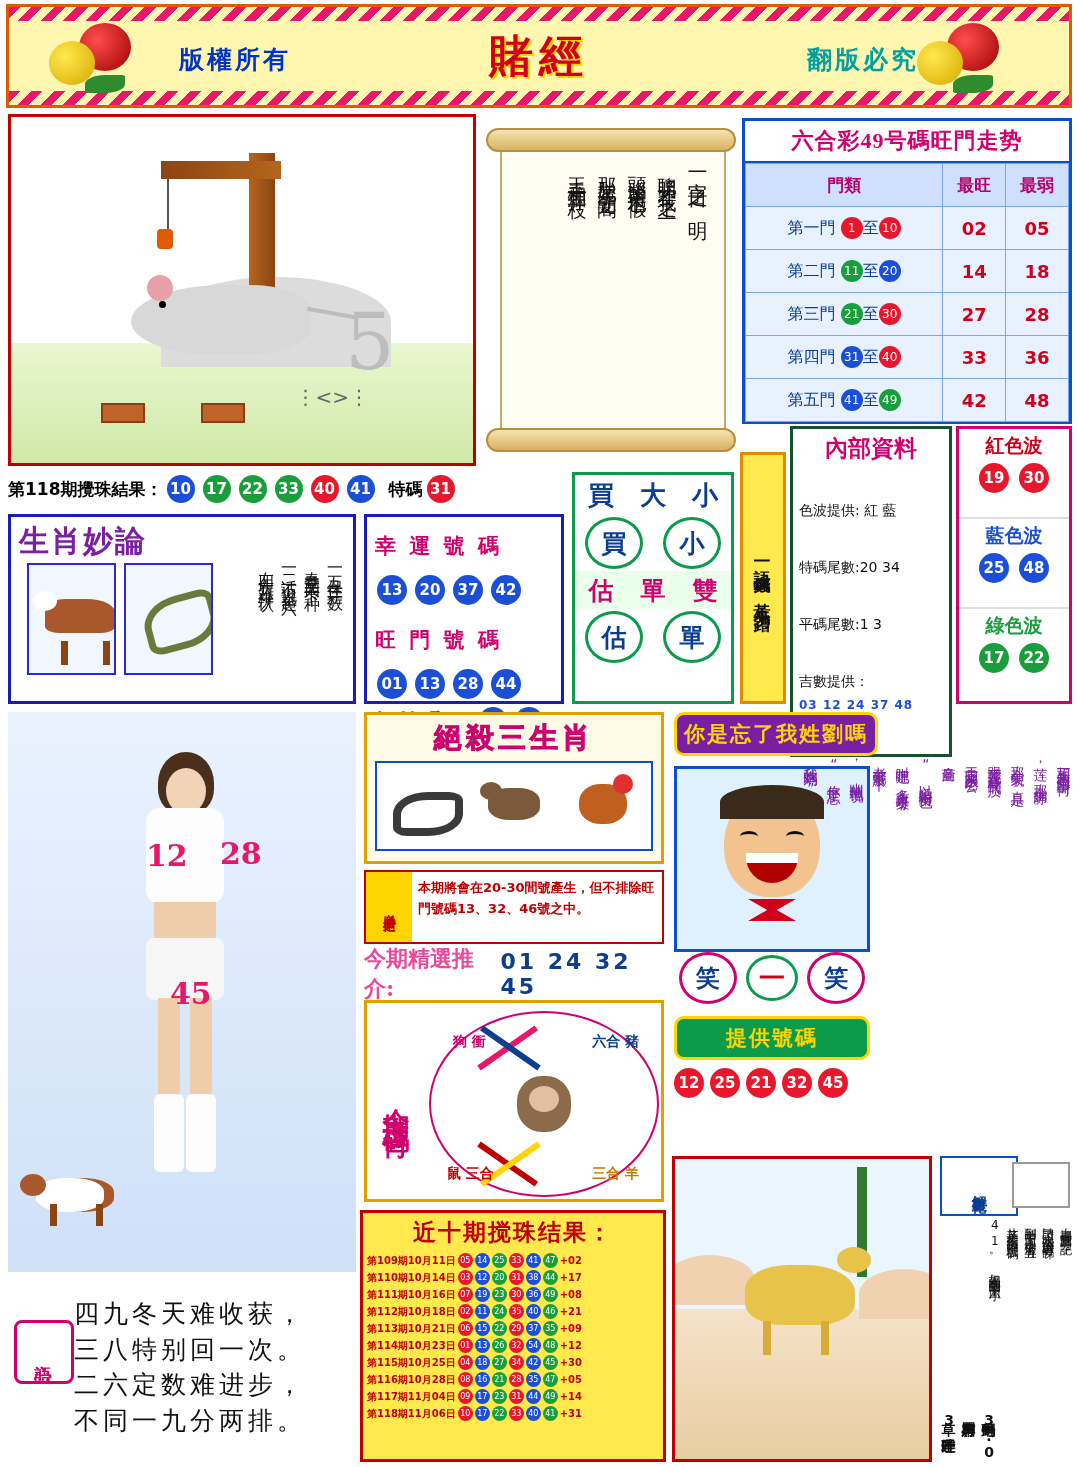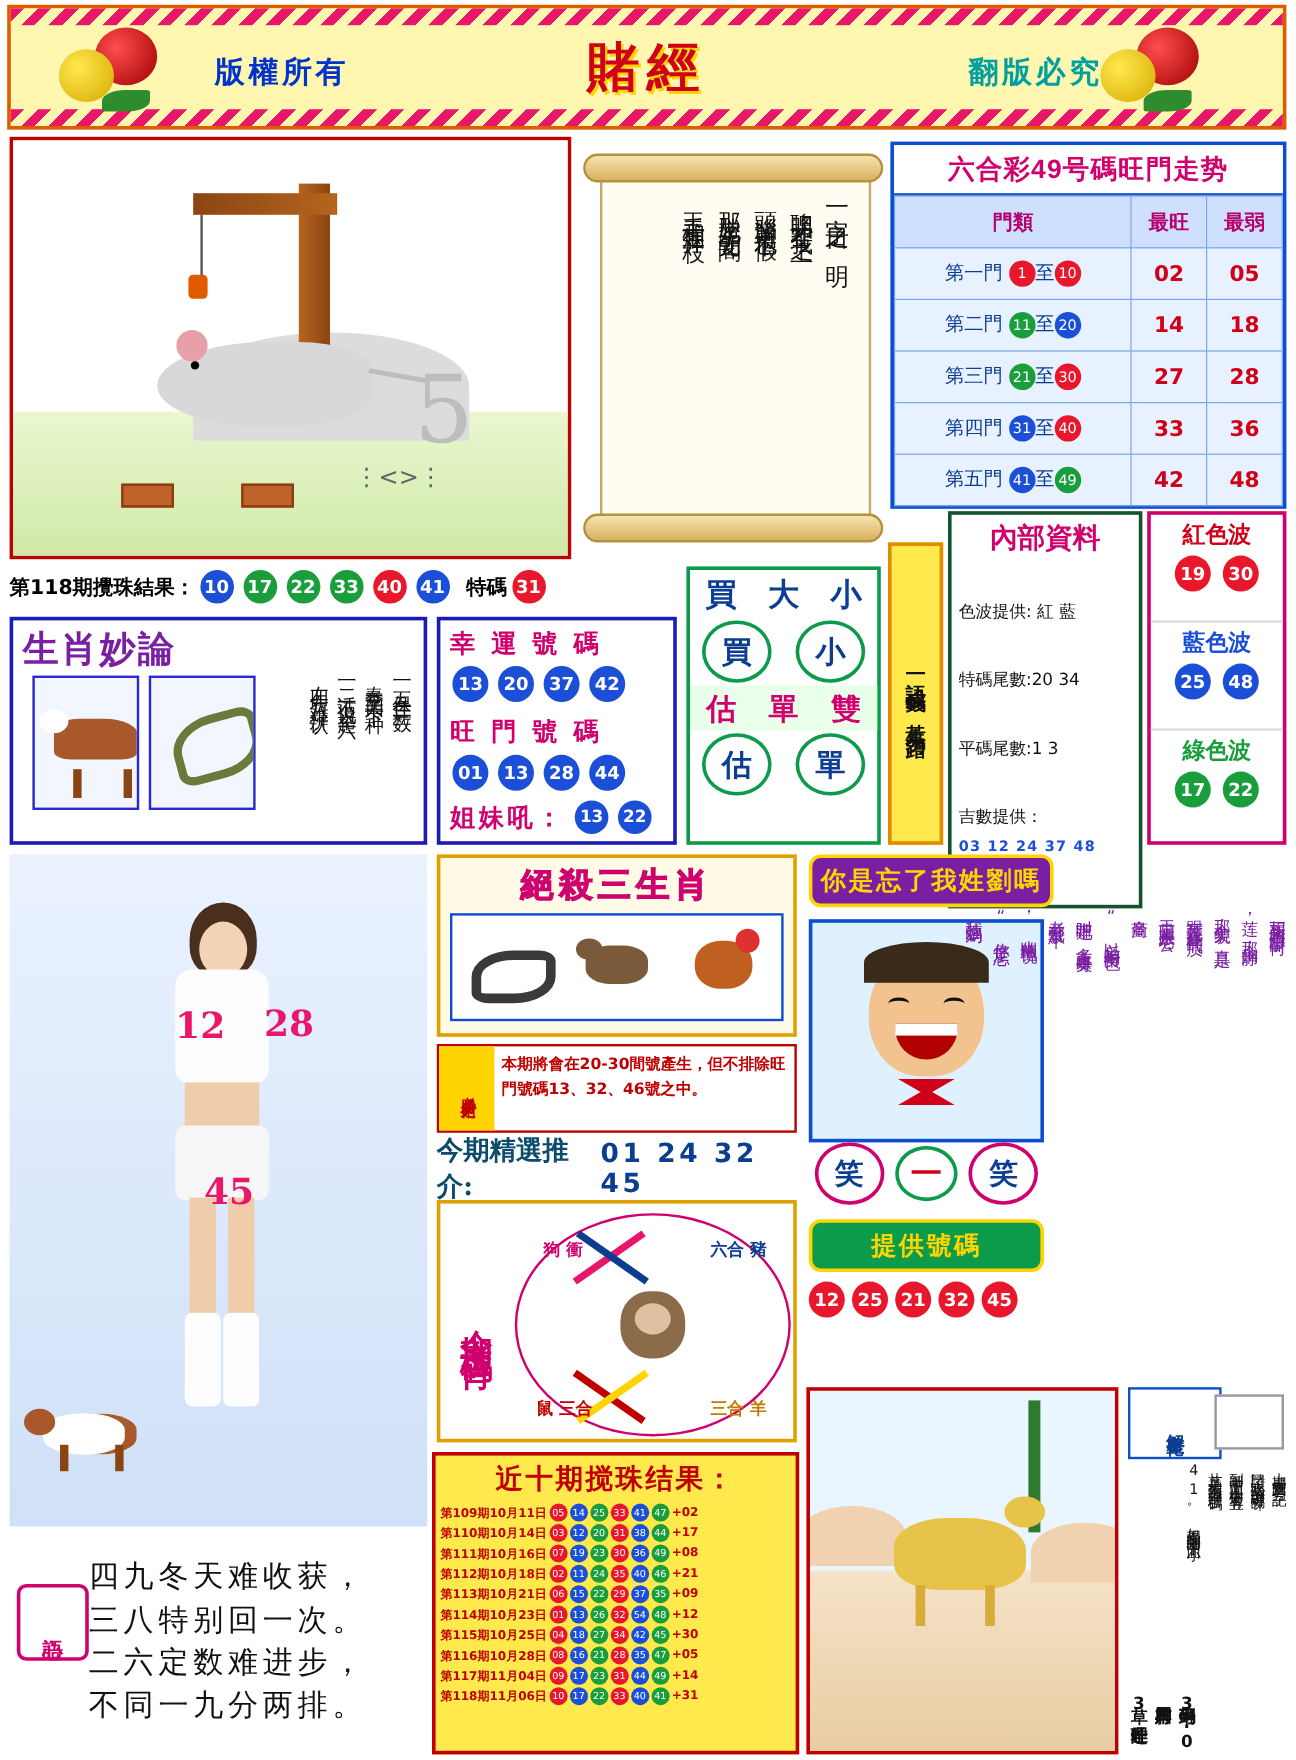--- a/index.html
+++ b/index.html
@@ -51,21 +51,21 @@
   .scroll-bg{position:absolute;left:14px;top:18px;width:222px;height:296px;background:#fffdf2;border:2px solid #c8a96a;border-radius:6px;}
   .scroll-roll{position:absolute;left:0;width:250px;height:24px;background:linear-gradient(#f6e3b0,#d8b261);border:2px solid #b5913f;border-radius:12px;box-sizing:border-box;}
   .scroll-roll.t{top:2px;}
   .scroll-roll.b{bottom:4px;}
   .poem{position:absolute;left:26px;top:36px;width:200px;height:264px;display:flex;flex-direction:row-reverse;justify-content:flex-start;gap:4px;}
   .poem .col{writing-mode:vertical-rl;text-orientation:upright;font-size:19px;color:#111;letter-spacing:4px;font-family:"DejaVu Serif","Liberation Serif",serif;}
   .poem .col.first{font-size:20px;}
 
   
   .t49{left:742px;top:118px;width:330px;height:306px;border:3px solid #0b4fd0;background:#e8f1ff;}
-  .t49-title{height:40px;background:#ffffff;border-bottom:2px solid #0b4fd0;display:flex;align-items:center;justify-content:center;color:#d0006e;font-size:22px;font-weight:bold;letter-spacing:1px;font-family:Liberation Sans, sans-serif;}
+  .t49-title{height:40px;background:#ffffff;border-bottom:2px solid #0b4fd0;display:flex;align-items:center;justify-content:center;color:#d0006e;font-size:22px;font-weight:bold;letter-spacing:1px;font-family:Liberation Serif, serif;}
   table.t{width:100%;border-collapse:collapse;}
   table.t th,table.t td{border:1px solid #7aa7e8;font-size:16px;text-align:center;height:40px;color:#0b3d91;}
   table.t th{background:#cfe0ff;color:#b5006e;font-size:17px;}
   table.t td.vm{color:#d00018;font-weight:bold;font-size:18px;}
   .mini{display:inline-flex;width:22px;height:22px;border-radius:50%;color:#fff;font-size:12px;align-items:center;justify-content:center;vertical-align:middle;}
 
   
   .resstrip{left:8px;top:472px;width:560px;height:34px;display:flex;align-items:center;font-size:17px;font-weight:bold;color:#000;}
   .resstrip .ball{width:28px;height:28px;font-size:15px;margin:0 4px;}
 
@@ -76,21 +76,21 @@
   .sx-img{flex:1;border:2px solid #2a2ad0;background:#f2f6ff;position:relative;overflow:hidden;}
   .cow{position:absolute;left:16px;top:34px;width:70px;height:34px;background:#a8582a;border-radius:30% 40% 20% 20%;}
   .cow:after{content:"";position:absolute;left:-12px;top:-8px;width:24px;height:20px;background:#fff;border-radius:50%;}
   .cowleg{position:absolute;width:7px;height:24px;background:#8b4513;bottom:8px;}
   .dragon{position:absolute;left:18px;top:30px;width:60px;height:40px;border:7px solid #6b7a3a;border-radius:50% 20% 50% 20%;transform:rotate(-15deg);}
   .sx-text{position:absolute;right:8px;top:42px;width:132px;display:flex;flex-direction:row-reverse;gap:2px;}
   .sx-text .col{writing-mode:vertical-rl;text-orientation:upright;font-size:16px;color:#111;letter-spacing:4px;}
 
   
   .lucky{left:364px;top:514px;width:200px;height:190px;border:3px solid #1b1bb5;background:#fff;}
-  .lk-row{display:flex;align-items:center;gap:6px;padding:5px 8px;}
+  .lk-row{display:flex;align-items:center;gap:6px;padding:15px 8px;}
   .lk-label{font-size:21px;font-weight:bold;color:#d0006e;letter-spacing:3px;font-family:"DejaVu Serif",serif;}
   .lk-balls{display:flex;gap:8px;padding:0 10px 6px;}
   .lk-balls .ball{width:30px;height:30px;font-size:15px;}
   .lk-sis{display:flex;align-items:center;gap:8px;padding:2px 8px;}
   .lk-sis .ball{width:28px;height:28px;font-size:14px;}
 
   
   .bbs{left:572px;top:472px;width:162px;height:232px;border:3px solid #0b9b4a;background:#fff;}
   .bbs-h{display:flex;justify-content:space-around;align-items:center;height:40px;font-size:26px;font-weight:bold;color:#0b3d91;font-family:"DejaVu Serif",serif;}
   .oval{display:inline-flex;align-items:center;justify-content:center;width:52px;height:46px;border:3px solid #0b9b4a;border-radius:50%;font-size:25px;font-weight:bold;color:#0b3d91;background:#fff;}
@@ -126,21 +126,21 @@
   .rooster:after{content:"";position:absolute;right:-6px;top:-10px;width:20px;height:20px;background:#e03030;border-radius:50%;}
 
   
   .bisheng{left:364px;top:870px;width:300px;height:74px;border:2px solid #c00000;background:#fff;display:flex;}
   .bs-tag{width:46px;background:#ffd400;display:flex;align-items:center;justify-content:center;}
   .bs-tag .col{writing-mode:vertical-rl;text-orientation:upright;font-size:13px;font-weight:bold;color:#c00000;letter-spacing:2px;}
   .bs-body{flex:1;padding:6px;font-size:13px;color:#c00000;line-height:1.6;font-weight:bold;}
 
   
   .recom{left:364px;top:952px;width:300px;height:44px;display:flex;align-items:center;gap:8px;}
-  .recom .lab{font-size:22px;font-weight:bold;color:#0c4a6e;font-family:"DejaVu Serif",serif;}
+  .recom .lab{font-size:22px;font-weight:bold;color:#ec4899;font-family:"DejaVu Serif",serif;}
   .recom .nums{font-size:22px;font-weight:bold;color:#0b3d91;letter-spacing:3px;}
 
   
   .jtm{left:364px;top:1000px;width:300px;height:202px;border:3px solid #e0a000;background:#fff;display:flex;}
   .jtm-left{width:58px;display:flex;align-items:center;justify-content:center;}
   .jtm-left .col{writing-mode:vertical-rl;text-orientation:upright;font-size:27px;font-weight:bold;color:#d0006e;letter-spacing:6px;font-family:"DejaVu Serif",serif;}
   .jtm-right{flex:1;position:absolute;left:62px;top:8px;width:226px;height:182px;border:2px solid #d0006e;border-radius:50%;background:#fff;}
   .monkey{position:absolute;left:50%;top:50%;transform:translate(-50%,-50%);width:54px;height:56px;background:#8b6b4a;border-radius:45%;}
   .monkey:after{content:"";position:absolute;left:12px;top:10px;width:30px;height:26px;background:#e0c0a0;border-radius:50%;}
   .arrow{position:absolute;height:6px;transform-origin:left center;}

